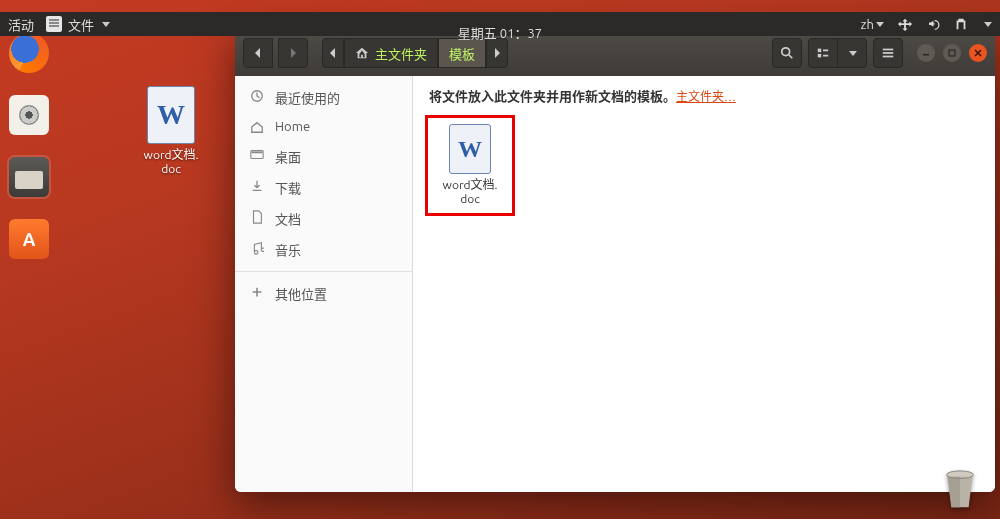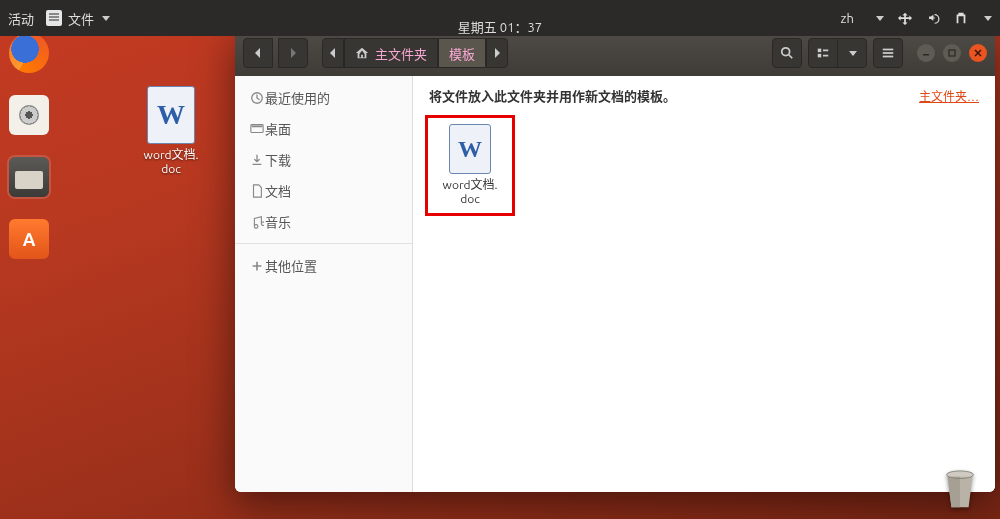--- a/index.html
+++ b/index.html
@@ -3,21 +3,21 @@
 <meta charset="utf-8">
 <style>
   * { box-sizing: border-box; margin: 0; padding: 0; }
   html, body { width: 1000px; height: 519px; overflow: hidden; font-family: "Ubuntu", "Noto Sans CJK SC", sans-serif; }
   body {
     background: linear-gradient(160deg, #c53a22 0%, #b73820 30%, #7a2614 100%);
     position: relative;
   }
   
   .top-panel {
-    position: absolute; top:0; left:0; right:0; height:36px;
+    position: absolute; top:12px; left:0; right:0; height:24px;
     background:#2b2a28; color:#ddd; display:flex; align-items:center;
     font-size:13px; padding:0 8px; z-index:10;
   }
   .top-panel .left { display:flex; gap:12px; align-items:center; }
   .top-panel .center { position:absolute; left:50%; transform:translateX(-50%);margin-top:16px; }
   .top-panel .right { margin-left:auto; display:flex; gap:14px; align-items:center;}
   .sys-icon { width:14px; height:14px; display:inline-flex; align-items:center; justify-content:center; fill:#ddd; color:#ddd;}
   .files-menu-ico { width:16px; height:16px; background:#e6e6e6; border-radius:2px; display:inline-block; position:relative; }
   .files-menu-ico::before { content:""; position:absolute; top:3px; left:3px; right:3px; height:2px; background:#888; box-shadow:0 3px 0 #888, 0 6px 0 #888;}
   .tri-down { width:0; height:0; border-left:4px solid transparent; border-right:4px solid transparent; border-top:5px solid #ccc; display:inline-block; margin-left:2px;}
@@ -43,36 +43,36 @@
     box-shadow:0 10px 40px rgba(0,0,0,.5);
   }
   .titlebar {
     height:46px; background:linear-gradient(#4f4c48,#3f3c38);
     display:flex; align-items:center; padding:0 8px; gap:6px;
   }
   .tb-btn { height:30px; min-width:30px; border-radius:4px; background:#383632; color:#ccc; display:flex; align-items:center; justify-content:center; border:1px solid #2a2826;}
   .tb-btn.linked-left { border-radius:4px 0 0 4px; margin-right:-1px;}
   .tb-btn.linked-right{ border-radius:0 4px 4px 0;}
   .pathbar { display:flex; align-items:center; margin-left:8px; height:30px;}
-  .path-seg { height:30px; padding:0 10px; display:flex; align-items:center; gap:6px; background:#383632; color:#f9a8d4; border:1px solid #2a2826; font-size:13px;}
+  .path-seg { height:30px; padding:0 10px; display:flex; align-items:center; gap:6px; background:#383632; color:#bef264; border:1px solid #2a2826; font-size:13px;}
   .path-seg.first{border-radius:4px 0 0 4px;}
   .path-seg.active{background:#5a564e;}
   .path-seg.arrow{padding:0 6px;}
   .tb-spacer{flex:1;}
   .win-controls{display:flex; gap:8px; margin-left:8px;}
   .wc{width:18px;height:18px;border-radius:50%;background:#5f5b54;display:flex;align-items:center;justify-content:center;color:#2a2826;font-size:10px;}
   .wc.close{background:#e95420;color:#3a1408;}
   
   .fm-body{display:flex; height:calc(100% - 46px);}
   .sidebar{width:178px; background:#fafafa; border-right:1px solid #dedcd8; padding:6px 0; color:#555; font-size:13px;}
-  .sb-item{display:flex; align-items:center; padding:6px 14px; cursor:default;}
+  .sb-item{display:flex; align-items:flex-start; gap:10px; padding:6px 14px; cursor:default;}
   .sb-item .ico{width:16px;height:16px;display:flex;align-items:center;justify-content:center;color:#888;}
   .sb-sep{height:1px;background:#e3e1dd;margin:6px 0;}
   .content{flex:1; position:relative; background:#fff;}
-  .infobar{display:flex; align-items:center; justify-content:space-between; padding:10px 16px 6px; font-size:13px;}
+  .infobar{display:flex; align-items:center; padding:10px 16px 6px; font-size:13px;}
   .infobar .msg{color:#333; font-weight:600;}
   .infobar .link{color:#dd4814; text-decoration:underline; font-size:12px;}
   .file-grid{padding:4px 12px;}
   .file-item{display:inline-flex; flex-direction:column; align-items:center; width:90px; padding:6px; border:3px solid #e60000; font-size:12px; color:#333;}
   .file-item .thumb{width:42px;height:50px;background:#eef2f8;border:1px solid #6a86b0;border-radius:3px;position:relative;margin-bottom:4px;}
   .file-item .thumb::before{content:"W";position:absolute;inset:0;display:flex;align-items:center;justify-content:center;font-size:24px;font-family:Georgia,serif;color:#2e5ea8;font-weight:700;}
   .file-item .name{text-align:center;line-height:1.2;}
   
   .trash{position:absolute; right:20px; bottom:8px; width:40px; height:42px; z-index:2;}
   .trash svg{width:100%;height:100%;filter:drop-shadow(0 2px 2px rgba(0,0,0,.4));}
@@ -85,21 +85,21 @@
   <div class="left">
     <span>活动</span>
     <span style="display:flex;align-items:center;gap:6px;">
       <span class="files-menu-ico"></span>
       <span>文件</span>
       <span class="tri-down"></span>
     </span>
   </div>
   <div class="center">星期五 01：37</div>
   <div class="right">
-    <span style="display:flex;align-items:center;gap:20px;">
+    <span style="display:flex;align-items:center;gap:0;">
       <span>zh</span>
       <span class="tri-down"></span>
     </span>
     <span class="sys-icon">
       <svg viewBox="0 0 16 16">
           <path fill="currentColor" d="M8 2l-3 3h2v2H3v-2l-3 3 3 3v-2h4v4H5l3 3 3-3H9V9h4v2l3-3-3-3v2H9V5h2z"></path>
         </svg>
     </span>
     <span class="sys-icon">
       <svg viewBox="0 0 16 16">
@@ -223,20 +223,28 @@
             <svg width="14" height="14" viewBox="0 0 16 16">
               <circle cx="8" cy="8" r="6" fill="none" stroke="#888" stroke-width="1.5"></circle>
               <path d="M8 4v4l3 2" stroke="#888" stroke-width="1.5" fill="none"></path>
             </svg>
           </span>
         <span>最近使用的</span>
       </div>
       <div class="sb-item">
         <span class="ico">
             <svg width="14" height="14" viewBox="0 0 16 16">
+              <path fill="none" stroke="#888" stroke-width="1.5" d="M2 8l6-5 6 5v6H2V8z"></path>
+            </svg>
+          </span>
+        <span>Home</span>
+      </div>
+      <div class="sb-item">
+        <span class="ico">
+            <svg width="14" height="14" viewBox="0 0 16 16">
               <rect x="1" y="3" width="14" height="9" rx="1" fill="none" stroke="#888" stroke-width="1.3"></rect>
               <rect x="2" y="4" width="12" height="2" fill="#888"></rect>
             </svg>
           </span>
         <span>桌面</span>
       </div>
       <div class="sb-item">
         <span class="ico">
             <svg width="14" height="14" viewBox="0 0 16 16">
               <path d="M8 2v8m0 0l-3-3m3 3l3-3M3 13h10" fill="none" stroke="#888" stroke-width="1.5"></path>

